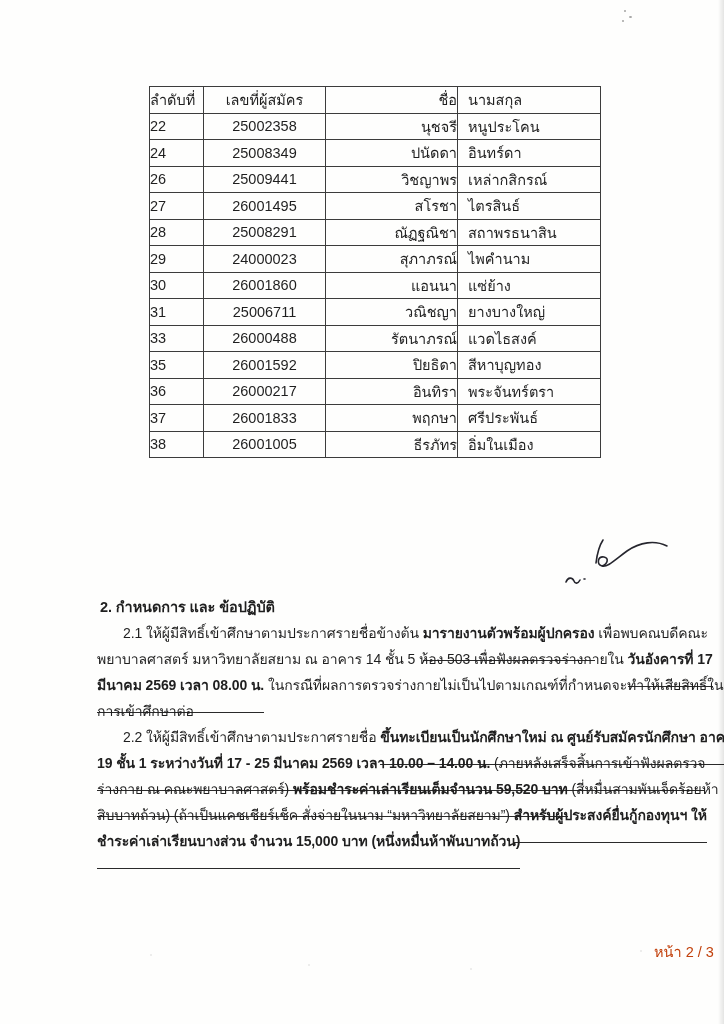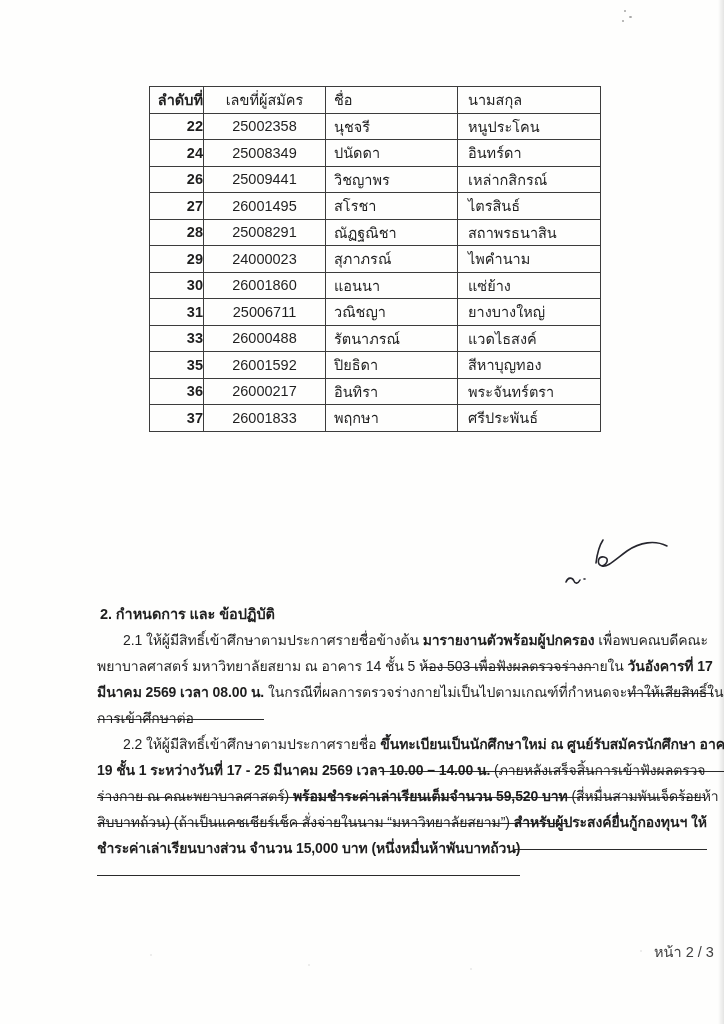--- a/index.html
+++ b/index.html
@@ -37,55 +37,54 @@
   .doc-table col.c3 { width: 132px; }
   .doc-table col.c4 { width: 143px; }
   .doc-table th, .doc-table td {
     border: 1px solid #3c3c3c;
     height: 25.5px;
     padding: 0;
     font-weight: normal;
     white-space: nowrap;
     overflow: visible;
   }
-  .doc-table th.col-no, .doc-table td.col-no { text-align: right; font-weight: bold; }
+  .doc-table th.col-no, .doc-table td.col-no { text-align: left; }
   .doc-table th.col-applicant-no, .doc-table td.col-applicant-no { text-align: center; }
-  .doc-table th.col-first-name, .doc-table td.col-first-name { text-align: left; padding-left: 8px; }
+  .doc-table th.col-first-name, .doc-table td.col-first-name { text-align: right; padding-left: 8px; }
   .doc-table th.col-last-name,  .doc-table td.col-last-name  { text-align: left; padding-left: 10px; }
 
   
   .signature { position: absolute; left: 552px; top: 538px; }
   .signature path { fill: none; stroke: #26262e; stroke-width: 1.6; stroke-linecap: round; }
 
   
   .section {
     position: absolute; left: 97px; top: 594px;
     width: 560px;
     font-size: 14px;
     letter-spacing: -0.1px;
-    margin-top: 7px;
   }
   .section .line {
     height: 26px; line-height: 26px;
     white-space: nowrap;
   }
   .section .heading {
     font-weight: bold;
     padding-left: 3px;
     font-size: 14.5px;
   }
   .section .indent { padding-left: 26px; }
   .section span.b { font-weight: bold; }
   .section span.u { border-bottom: 1.2px solid #2a2a2a; padding-bottom: 19px; }
   .para-gap { height: 0px; }
 
   
   .footer {
     position: absolute; left: 654px; top: 940px;
-    font-size: 14.5px; color: #404040;
+    font-size: 14.5px; color: #c2410c;
   }
 </style>
 </head>
 <body>
 
 <div class="page">
 
   <div class="speck" style="left:624px; top:10px; width:2px; height:2px;"></div>
   <div class="speck" style="left:629px; top:16px; width:3px; height:2px;"></div>
   <div class="speck" style="left:622px; top:20px; width:2px; height:2px;"></div>
@@ -174,20 +173,26 @@
           <td class="col-no">36</td>
           <td class="col-applicant-no">26000217</td>
           <td class="col-first-name">อินทิรา</td>
           <td class="col-last-name">พระจันทร์ตรา</td>
         </tr>
         <tr>
           <td class="col-no">37</td>
           <td class="col-applicant-no">26001833</td>
           <td class="col-first-name">พฤกษา</td>
           <td class="col-last-name">ศรีประพันธ์</td>
+        </tr>
+        <tr>
+          <td class="col-no">38</td>
+          <td class="col-applicant-no">26001005</td>
+          <td class="col-first-name">ธีรภัทร</td>
+          <td class="col-last-name">อิ่มในเมือง</td>
         </tr>
       </tbody>
   </table>
 
   <svg class="signature" width="120" height="58" viewBox="0 0 120 58">
     <path d="M115,8 C103,2 88,4 75,13 C64,21 55,30 50,28 C44,26 46,18 52,19 C57,20 56,26 50,28"></path>
     <path d="M44,25 C45,17 47,8 51,2"></path>
     <path d="M14,44 c2,-5 6,-5 8,-1 c1,3 4,3 6,-1"></path>
     <path d="M32,41 l1,0"></path>
   </svg>

